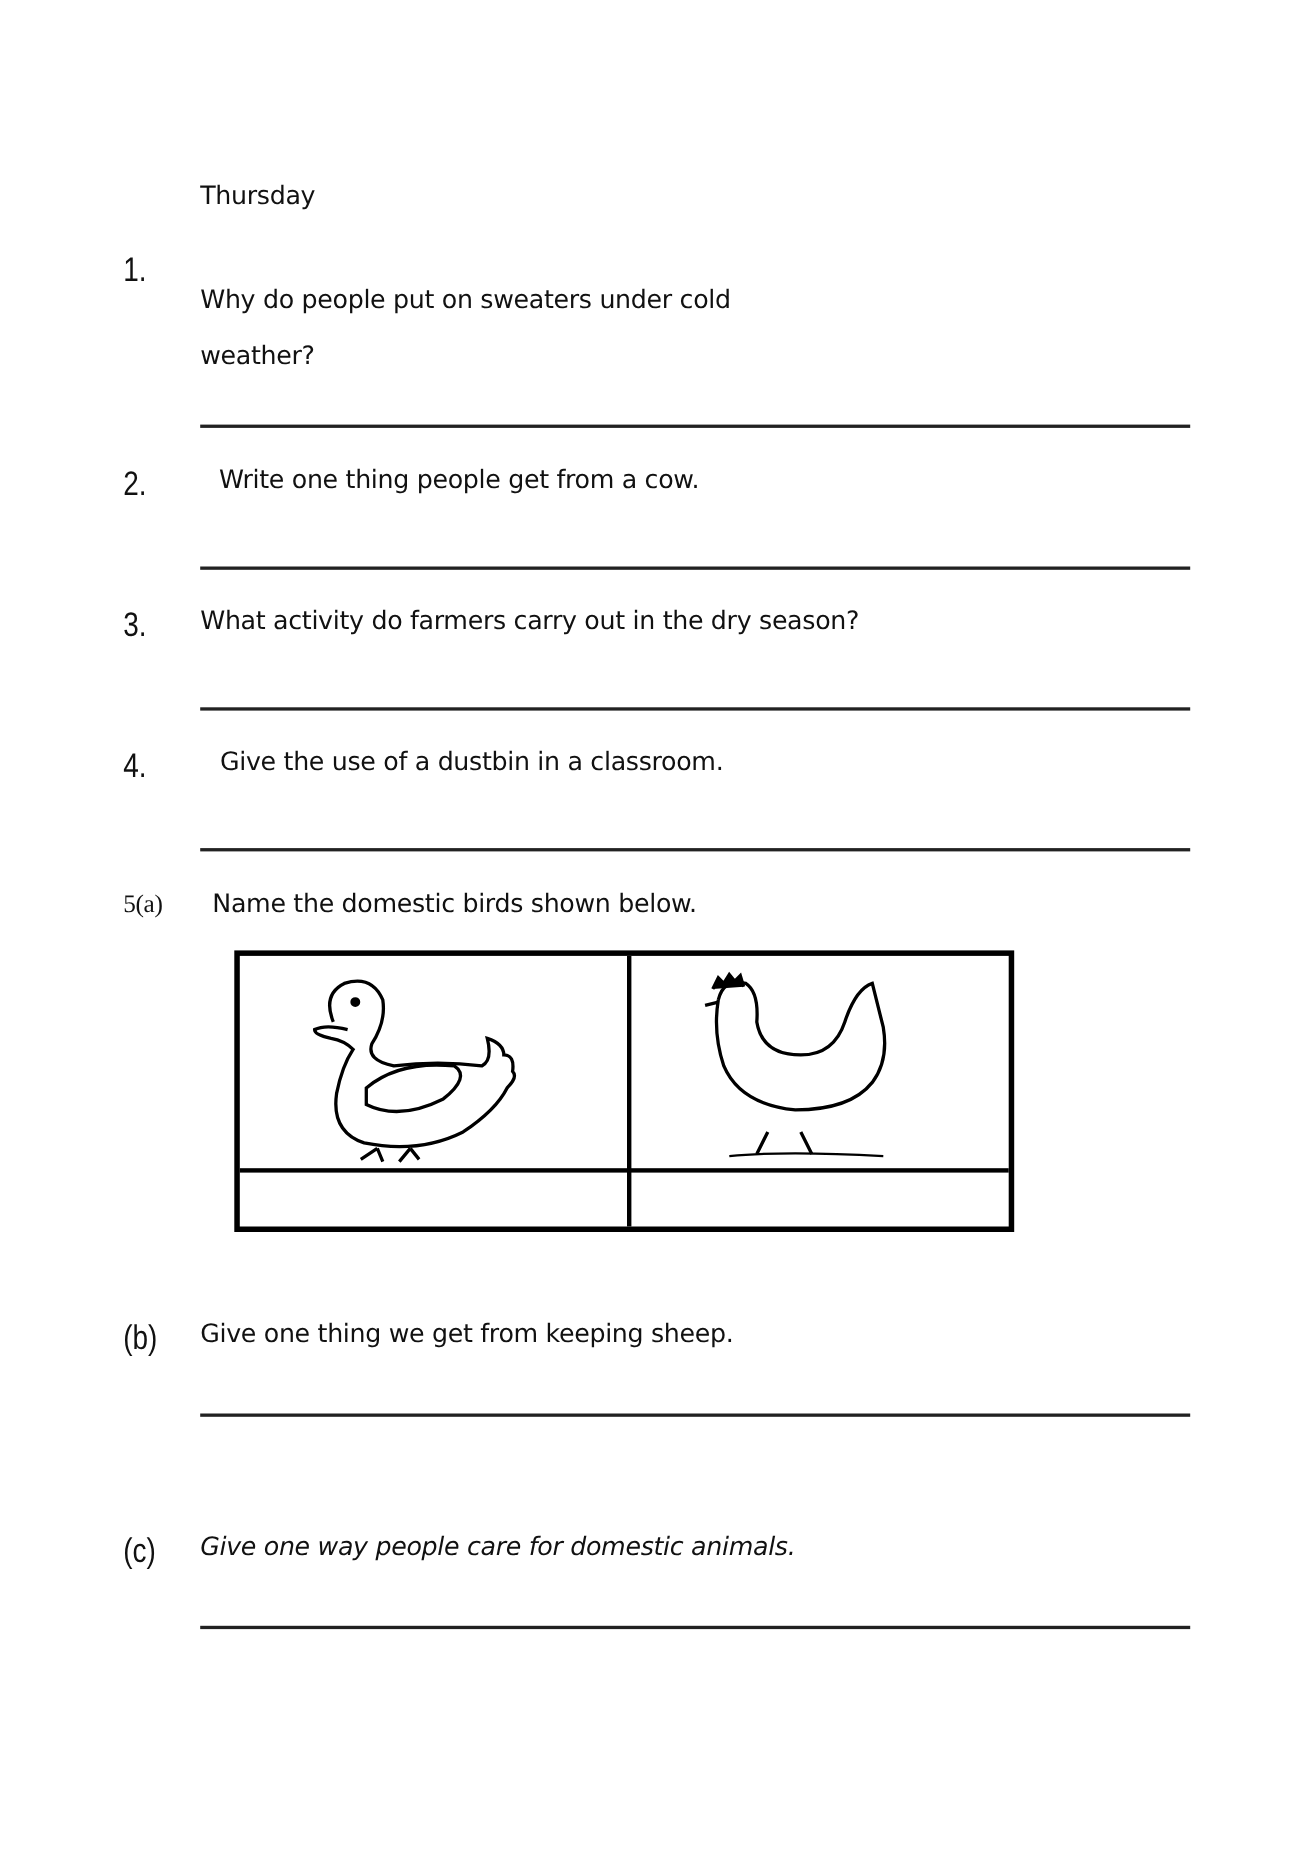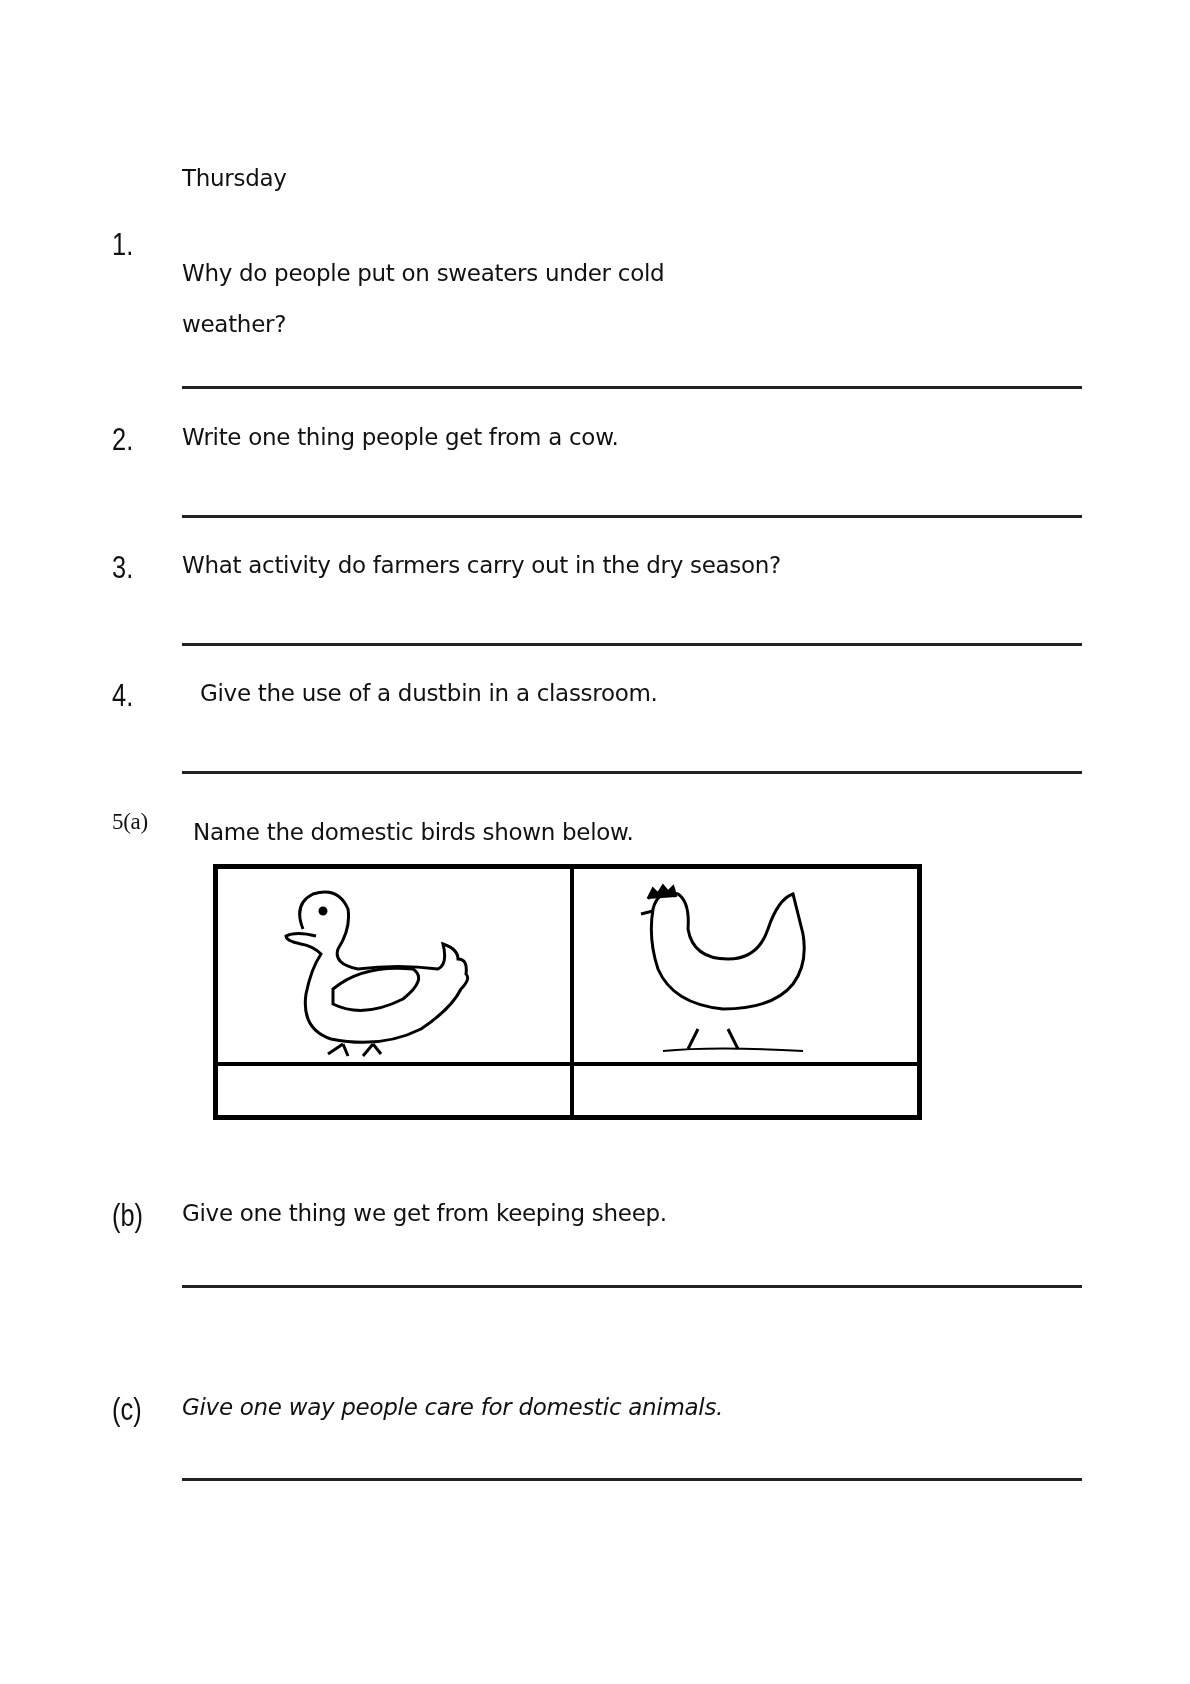--- a/index.html
+++ b/index.html
@@ -18,33 +18,33 @@
 <body>
 
 <div class="abs txt" style="left:182px;top:158px;">Thursday</div>
 
 <div class="abs num" style="left:112px;top:225px;">1.</div>
 <div class="abs txt" style="left:182px;top:222px;margin-top:31px;">Why do people put on sweaters under cold</div>
 <div class="abs txt" style="left:182px;top:304px;">weather?</div>
 <div class="line" style="top:386px;"></div>
 
 <div class="abs num" style="left:112px;top:420px;">2.</div>
-<div class="abs txt" style="left:182px;top:417px;">Write one thing people get from a cow.</div>
+<div class="abs txt" style="left:199px;top:417px;">Write one thing people get from a cow.</div>
 <div class="line" style="top:515px;"></div>
 
 <div class="abs num" style="left:112px;top:548px;">3.</div>
 <div class="abs txt" style="left:182px;top:545px;">What activity do farmers carry out in the dry season?</div>
 <div class="line" style="top:643px;"></div>
 
 <div class="abs num" style="left:112px;top:676px;">4.</div>
 <div class="abs txt" style="left:200px;top:673px;">Give the use of a dustbin in a classroom.</div>
 <div class="line" style="top:771px;"></div>
 
 <div class="abs txt" style="left:112px;top:802px;font-family:Liberation Serif, serif;">5(a)</div>
-<div class="abs txt" style="left:193px;top:802px;margin-top:10px;">Name the domestic birds shown below.</div>
+<div class="abs txt" style="left:193px;top:802px;">Name the domestic birds shown below.</div>
 
 <div class="tbl">
   <div class="vdiv"></div>
   <div class="hdiv"></div>
 
   <svg style="left:45px;top:20px;" width="220" height="170" viewBox="0 0 220 170" fill="none" stroke="#000" stroke-width="3">
     <path d="M40 40 q-10 -25 10 -35 q25 -8 35 15 q3 20 -10 40 q-5 15 20 20 q40 -5 80 0 q10 -5 5 -25 q15 5 15 15 q10 0 8 15 q5 5 -5 15 q-10 20 -40 40 q-40 20 -90 10 q-30 -10 -25 -45 q5 -25 15 -40 q-8 -8 -20 -10 q-15 -3 -15 -8 q10 -5 30 0"></path>
     <circle cx="60" cy="22" r="3" fill="#000"></circle>
     <path d="M70 100 q30 -25 80 -20 q15 10 -10 30 q-40 20 -70 5 z"></path>
     <path d="M80 155 l-15 10 m15 -10 l5 12 m25 -12 l-10 12 m10 -12 l8 10"></path>

